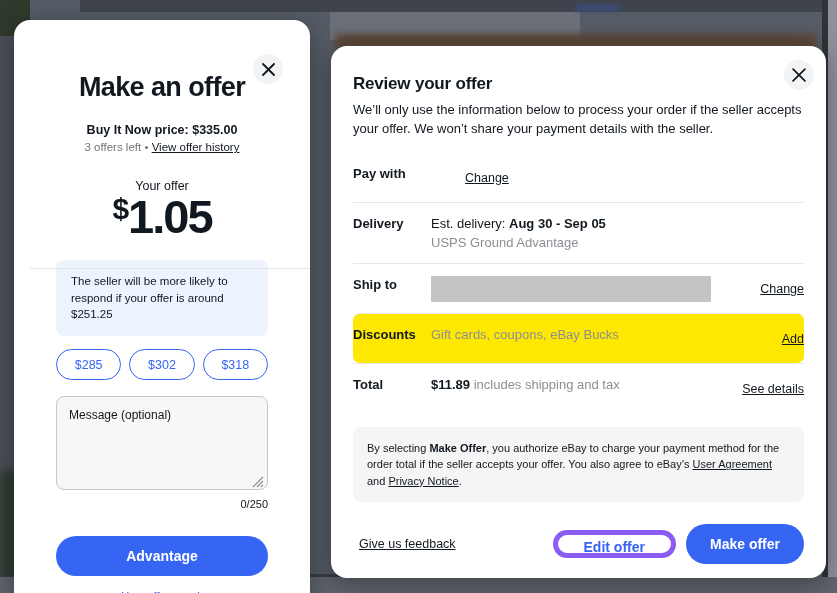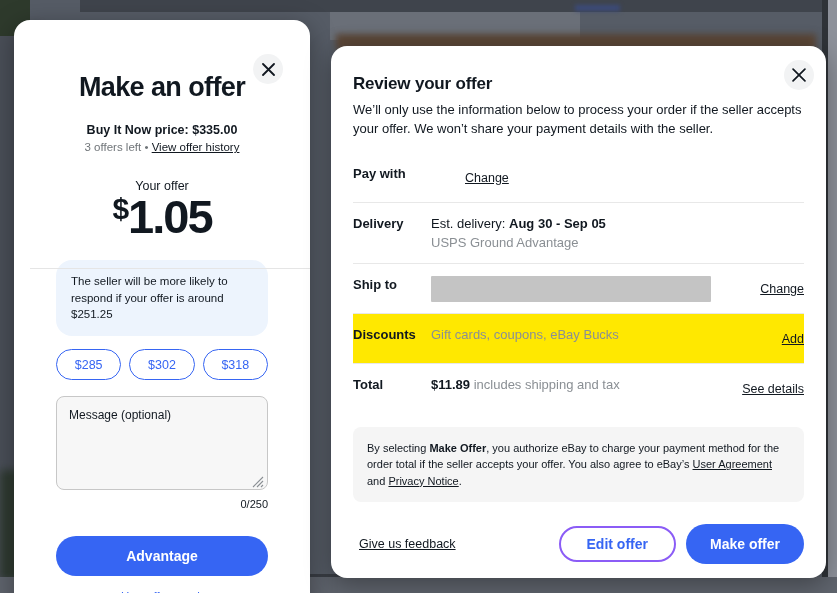--- a/index.html
+++ b/index.html
@@ -190,21 +190,21 @@
     position: absolute;
     left: 0; width: 305px;
     height: 1px;
     background: #e5e5e5;
   }
   #offer-div-1 { top: 232px; }
 
   .tip-box {
     margin-top: 20px;
     background: #edf4fd;
-    border-radius: 16px;
+    border-radius: 8px;
     padding: 13px 15px;
     font-size: 11.5px;
     line-height: 1.45;
     color: #111820;
   }
   .quick-row {
     display: flex;
     gap: 8px;
     margin-top: 13px;
   }
@@ -356,20 +356,21 @@
     vertical-align: middle;
   }
   .redact-pay { width: 120px; height: 15px; margin-left: 12px; }
   .redact-ship { width: 280px; height: 26px; }
 
   .delivery-sub { color: #8a8f94; font-size: 13px; margin-top: 2px; }
   .bold { font-weight: bold; }
 
   .row-discounts {
     background: #ffe800;
+    border-radius: 7px;
   }
   .row-discounts .row-body { color: #8a8f94; }
 
   .muted { color: #8a8f94; }
 
   .legal-box {
     margin-top: 14px;
     background: #f5f5f5;
     border-radius: 8px;
     padding: 13px 14px;
@@ -391,24 +392,24 @@
     align-items: center;
   }
   .feedback-link {
     font-size: 12.5px;
     color: #111820;
     text-decoration: underline;
     cursor: pointer;
   }
   .footer-spacer { flex: 1; }
   .btn-outline {
-    height: 36px;
+    height: 28px;
     padding: 4px 26px;
     border-radius: 20px;
-    border: 2px solid #8b5cf6;
+    border: 5px solid #8b5cf6;
     background: #ffffff;
     color: #3665f3;
     font-size: 14px;
     font-weight: bold;
     font-family: "Liberation Sans", sans-serif;
     cursor: pointer;
     margin-right: 10px;
   }
   .btn-solid {
     height: 40px;

